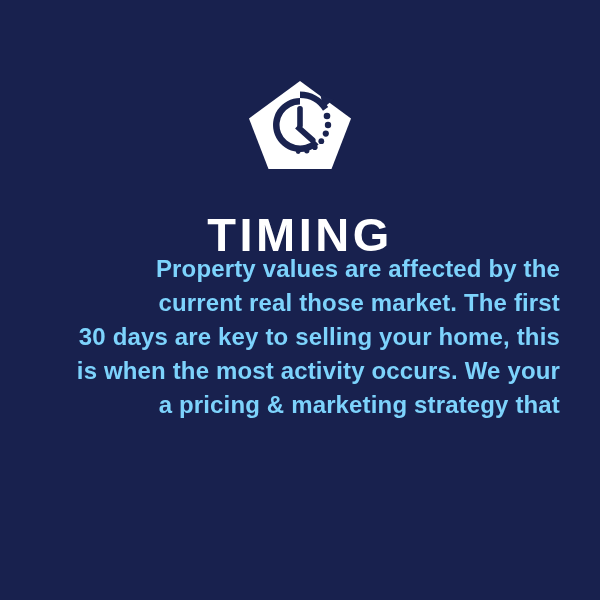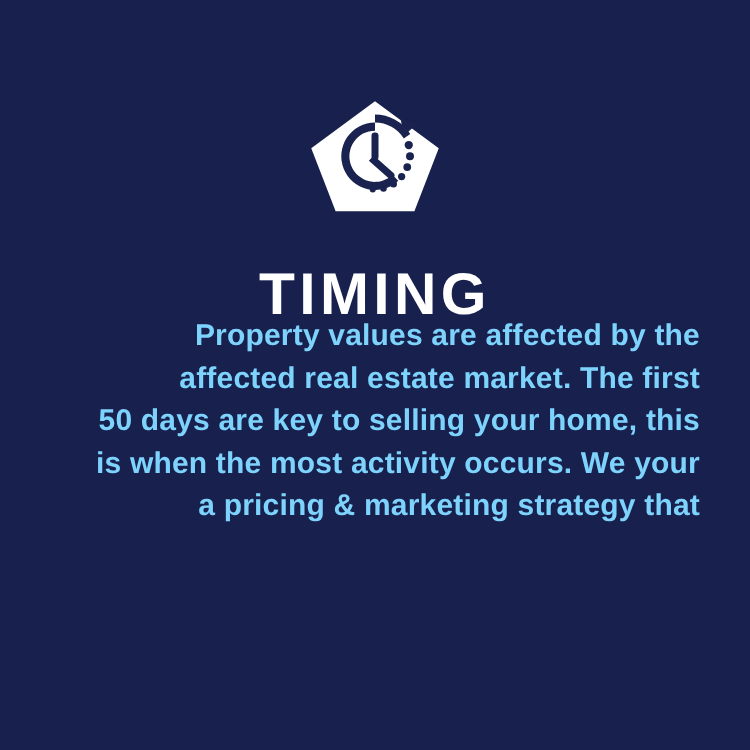--- a/index.html
+++ b/index.html
@@ -108,19 +108,19 @@
         <circle cx="58.8" cy="70.8" r="2.6"></circle>
         <circle cx="50.2" cy="71.6" r="2.4"></circle>
       </g>
     </svg>
   </div>
 
   <h1 class="title">TIMING</h1>
 
   <div class="body-copy">
     <span class="body-line">Property values are affected by the</span>
-    <span class="body-line">affected real estate market. The first</span>
-    <span class="body-line">50 days are key to selling your home, this</span>
+    <span class="body-line">current real those market. The first</span>
+    <span class="body-line">30 days are key to selling your home, this</span>
     <span class="body-line">is when the most activity occurs. We your</span>
     <span class="body-line">a pricing &amp; marketing strategy that</span>
   </div>
 
 </div>
 
 </body></html>

